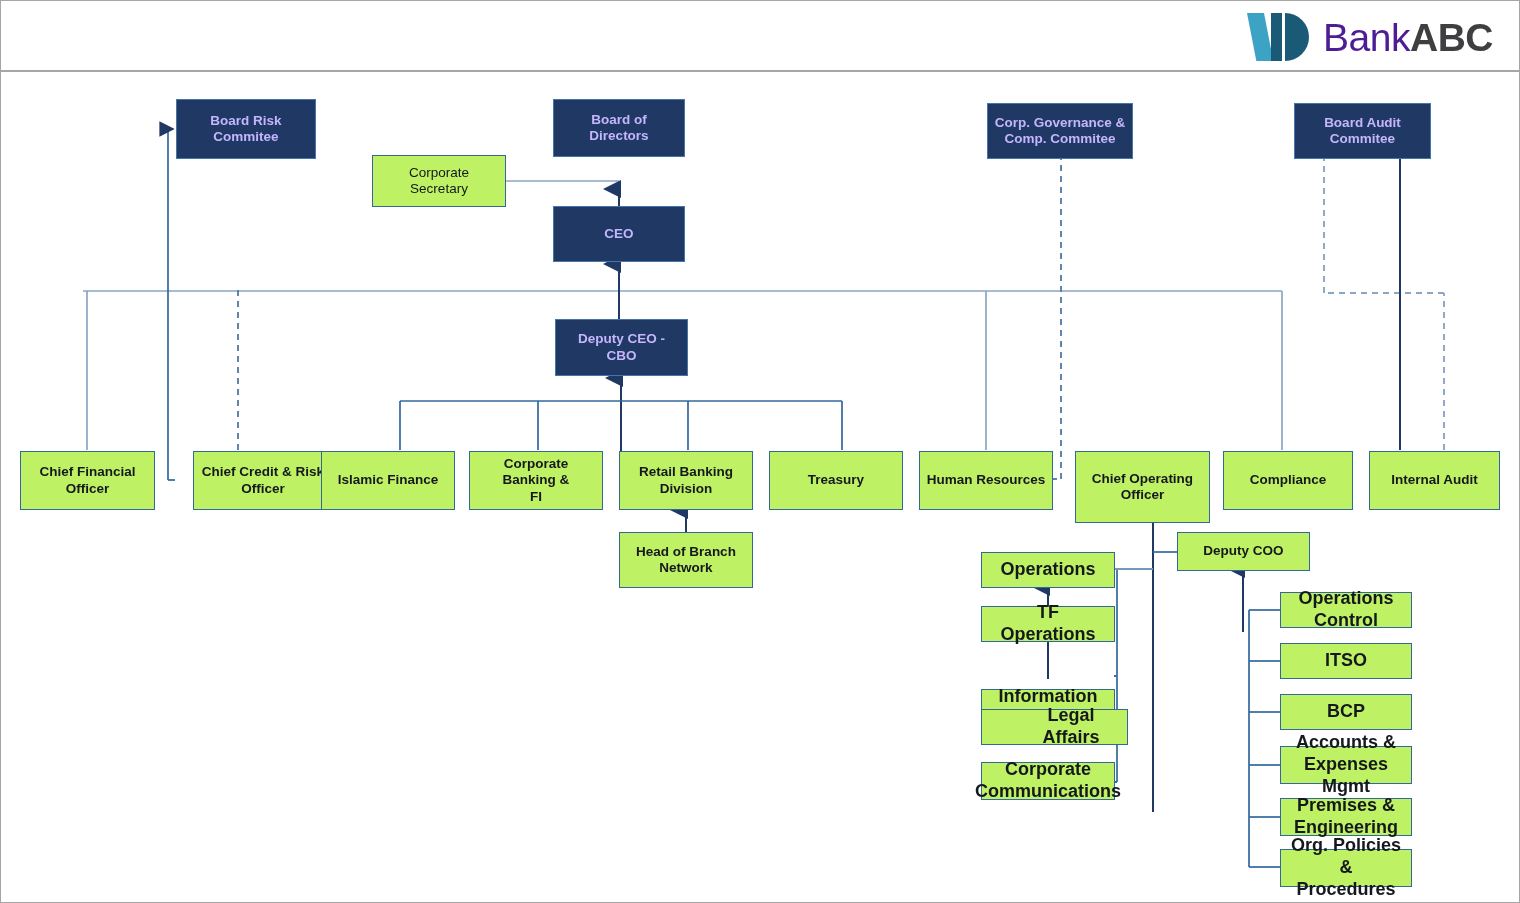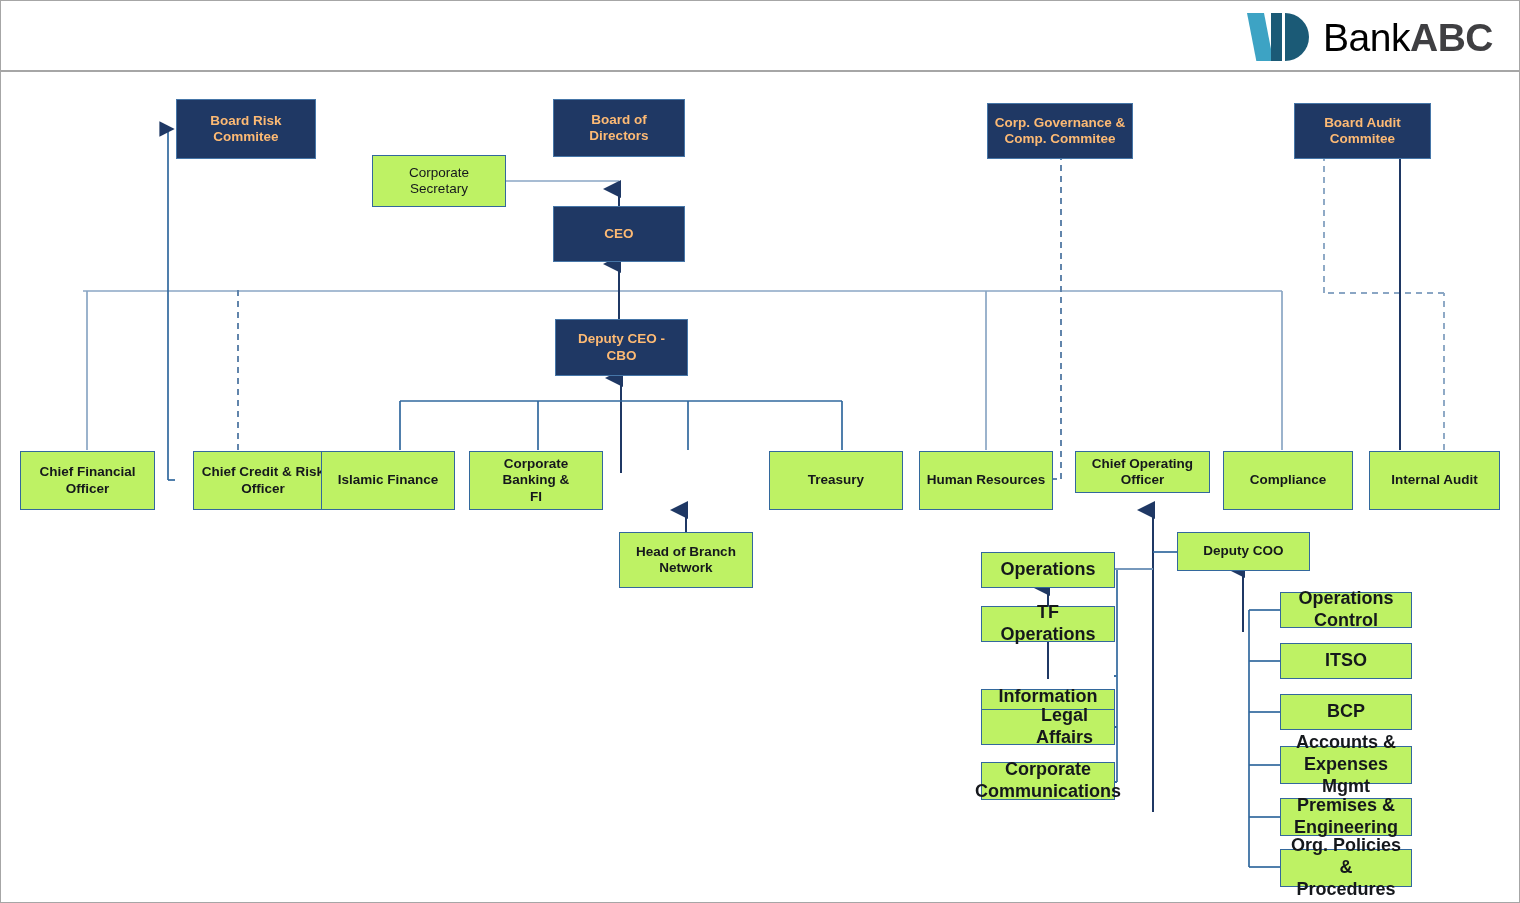--- a/index.html
+++ b/index.html
@@ -62,21 +62,21 @@
     width: 24px; height: 48px;
     background: #1b5a76;
     border-radius: 0 24px 24px 0;
   }
   #logo-text {
     font-size: 39px;
     letter-spacing: -0.5px;
     line-height: 1;
     white-space: nowrap;
   }
-  #logo-bank { color: #000000; font-weight: 400; }
+  #logo-bank { color: #4c1d95; font-weight: 400; }
   #logo-abc  { color: #3f3f42; font-weight: 700; }
 
   
   #canvas {
     position: absolute;
     left: 0; top: 71px;
     width: 1518px;
     height: 830px;
   }
   svg#wires {
@@ -100,21 +100,21 @@
   .node.light {
     background: #bef264;
     border: 1.6px solid #33689c;
     color: #15181c;
     font-weight: 700;
     font-size: 13.5px;
   }
   .node.dark {
     background: #1f3864;
     border: 1.6px solid #4676a8;
-    color: #fdba74;
+    color: #c4b5fd;
     font-weight: 700;
     font-size: 13.5px;
   }
   .node .lbl { padding: 0 6px; white-space: pre-line; }
   .node.small { font-size: 18px; }
 </style>
 </head>
 <body>
 
 <div id="page">
@@ -320,30 +320,34 @@
 
     <div class="node light" style="left:320px; top:379px; width:134px; height:59px;">
       <span class="lbl">Islamic Finance</span>
     </div>
 
     <div class="node light" style="left:468px; top:379px; width:134px; height:59px;">
       <span class="lbl">Corporate Banking &amp;
 FI</span>
     </div>
 
+    <div class="node light" style="left:618px; top:379px; width:134px; height:59px;">
+      <span class="lbl">Retail Banking
+Division</span>
+    </div>
 
     <div class="node light" style="left:768px; top:379px; width:134px; height:59px;">
       <span class="lbl">Treasury</span>
     </div>
 
     <div class="node light" style="left:918px; top:379px; width:134px; height:59px;">
       <span class="lbl">Human Resources</span>
     </div>
 
-    <div class="node light" style="left:1074px; top:379px; width:135px; height:42px;align-items:center;">
+    <div class="node light" style="left:1074px; top:379px; width:135px; height:72px;align-items:center;">
       <span class="lbl">Chief Operating
 Officer</span>
     </div>
 
     <div class="node light" style="left:1222px; top:379px; width:130px; height:59px;">
       <span class="lbl">Compliance</span>
     </div>
 
     <div class="node light" style="left:1368px; top:379px; width:131px; height:59px;">
       <span class="lbl">Internal Audit</span>
@@ -364,21 +368,21 @@
 
     <div class="node light small" style="left:980px; top:534px; width:134px; height:36px;">
       <span class="lbl">TF Operations</span>
     </div>
 
     <div class="node light small" style="left:980px; top:585px; width:134px; height:38px;margin-top:32px;">
       <span class="lbl">Information
 Technology</span>
     </div>
 
-    <div class="node light small" style="left:980px; top:637px; width:134px; height:36px;padding-left:33px;">
+    <div class="node light small" style="left:980px; top:637px; width:147px; height:36px;padding-left:33px;">
       <span class="lbl">Legal Affairs</span>
     </div>
 
     <div class="node light small" style="left:980px; top:690px; width:134px; height:38px;">
       <span class="lbl">Corporate
 Communications</span>
     </div>
 
     <div class="node light small" style="left:1279px; top:520px; width:132px; height:36px;">
       <span class="lbl">Operations  Control</span>

